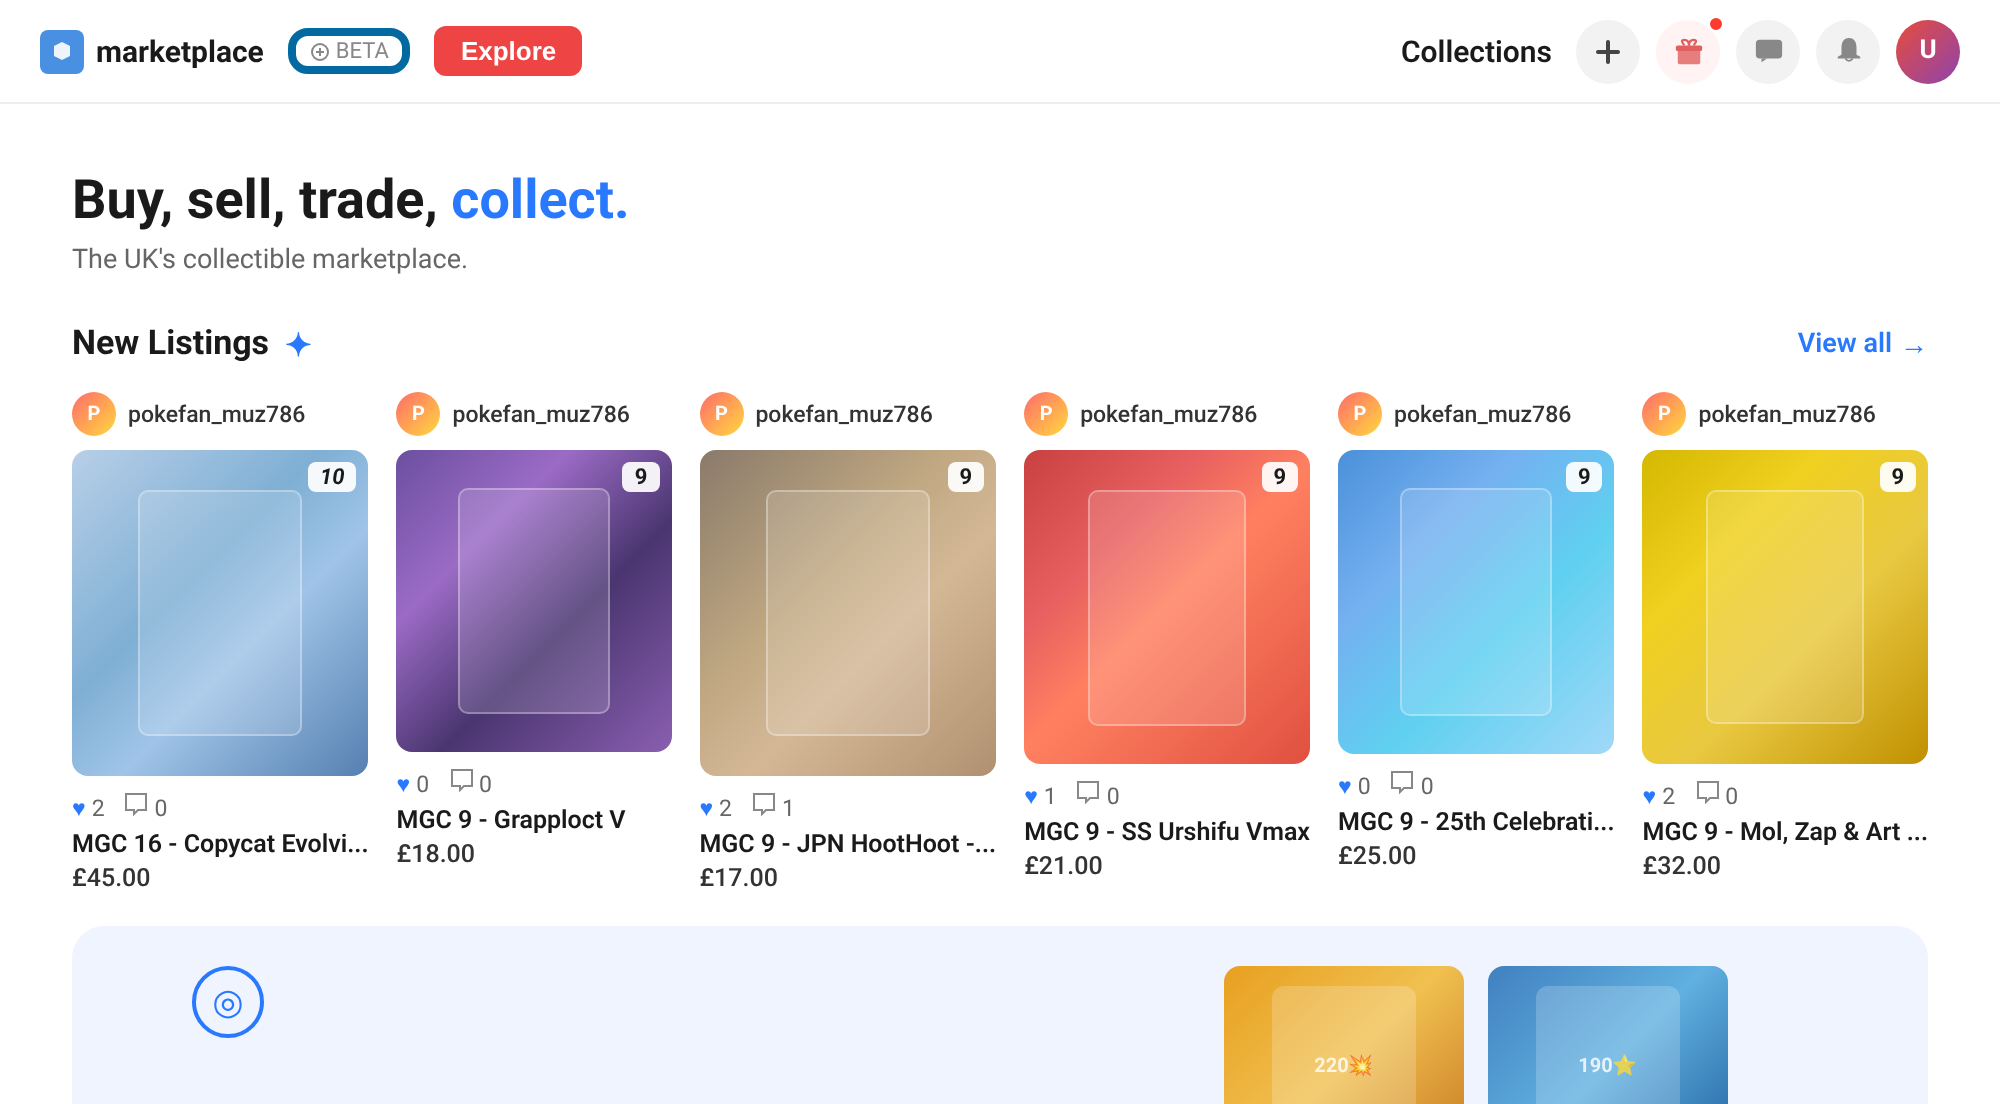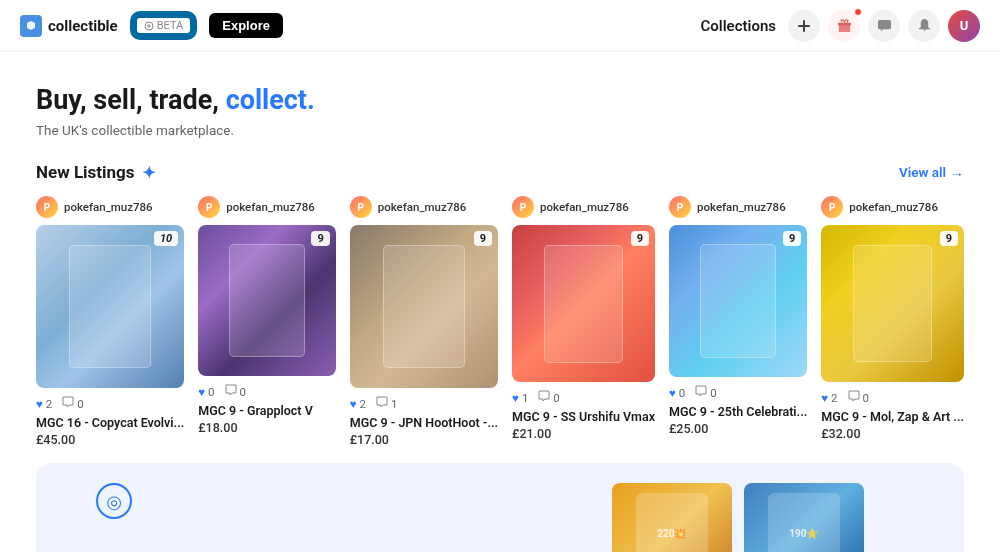--- a/index.html
+++ b/index.html
@@ -25,24 +25,24 @@
     }
     .logo-icon {
       width: 22px; height: 22px;
       background: #4a90e2;
       border-radius: 4px;
       display: flex; align-items: center; justify-content: center;
     }
     .logo-icon svg { width: 14px; height: 14px; }
     .beta-badge {
       display: flex; align-items: center; gap: 3px;
-      font-size: 11px; color: #888; border: 7px solid #0369a1; border-radius: 10px; padding: 1px 7px;
+      font-size: 11px; color: #888; border: 4px solid #0369a1; border-radius: 10px; padding: 1px 7px;
     }
     .explore-btn {
-      background: #000000; color: #fff; border: none; border-radius: 6px;
+      background: #ef4444; color: #fff; border: none; border-radius: 6px;
       padding: 5px 13px; font-size: 13px; font-weight: 600; cursor: pointer;
     }
     .search-bar {
       flex: 1; max-width: 360px;
       display: flex; align-items: center;
       border: 1.5px solid #ddd; border-radius: 8px;
       padding: 5px 12px; gap: 7px;
     }
     .search-bar input {
       border: none; outline: none; font-size: 14px; color: #555; width: 100%; background: transparent;
@@ -158,21 +158,21 @@
 </head>
 <body>
 
 <nav class="navbar">
   <a class="logo" href="#">
     <div class="logo-icon">
       <svg viewBox="0 0 14 14" fill="none" xmlns="http://www.w3.org/2000/svg">
         <path d="M3 4 L7 2 L11 4 L11 9 L7 11 L3 9 Z" fill="white" opacity="0.9"></path>
       </svg>
     </div>
-    <span>collectible</span>
+    <span>marketplace</span>
   </a>
   <div class="beta-badge">
     <svg width="10" height="10" viewBox="0 0 10 10" fill="none">
         <circle cx="5" cy="5" r="4" stroke="#888" stroke-width="1"></circle>
         <path d="M3 5h4M5 3v4" stroke="#888" stroke-width="1"></path>
       </svg>
     <span>BETA</span>
   </div>
   <button class="explore-btn">Explore</button>
   <div class="nav-spacer"></div>

